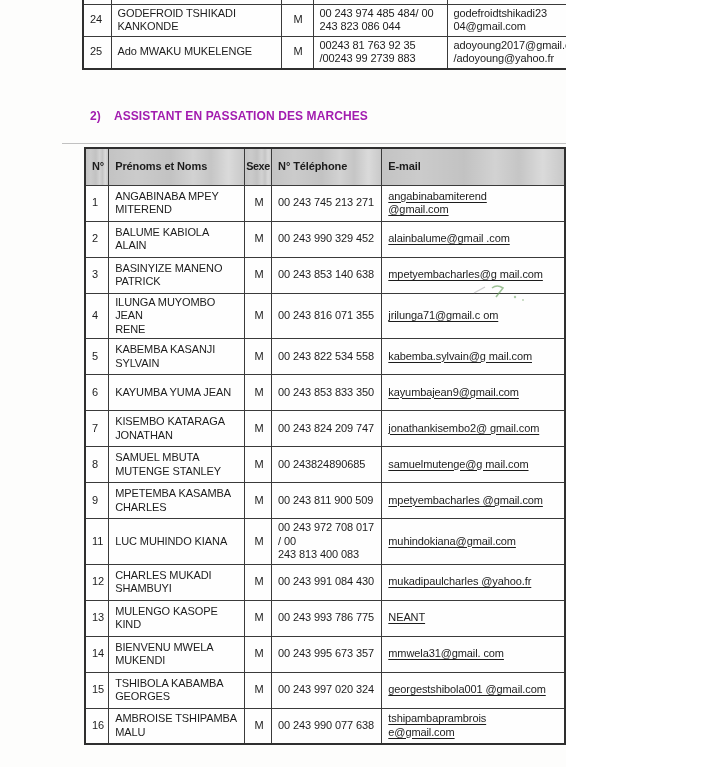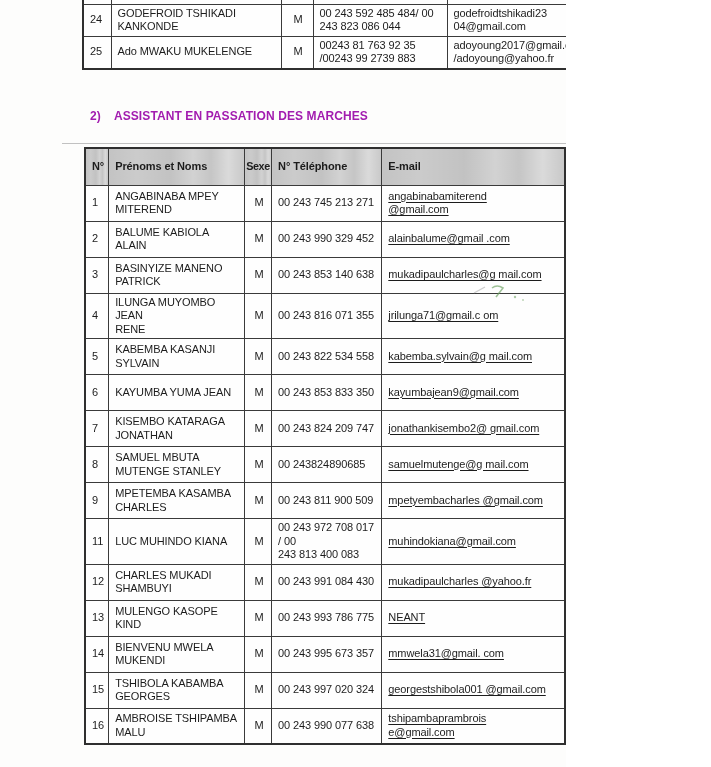--- a/index.html
+++ b/index.html
@@ -84,21 +84,21 @@
           <td></td>
           <td></td>
           <td></td>
           <td></td>
         </tr>
       <tr>
     <td class="cell-no">24</td>
     <td class="cell-name">GODEFROID TSHIKADI
 KANKONDE</td>
     <td class="cell-sex">M</td>
-    <td class="cell-phone">00 243 592 485 484/ 00
+    <td class="cell-phone">00 243 974 485 484/ 00
 243 823 086 044</td>
     <td class="cell-email">godefroidtshikadi23
 04@gmail.com</td>
   </tr>
           <tr>
     <td class="cell-no">25</td>
     <td class="cell-name">Ado MWAKU MUKELENGE</td>
     <td class="cell-sex">M</td>
     <td class="cell-phone">00243 81 763 92 35
 /00243 99 2739 883</td>
@@ -148,21 +148,21 @@
     <td class="cell-sex">M</td>
     <td class="cell-phone">00 243 990 329 452</td>
     <td class="cell-email u">alainbalume@gmail .com</td>
   </tr>
         <tr>
     <td class="cell-no">3</td>
     <td class="cell-name">BASINYIZE MANENO
 PATRICK</td>
     <td class="cell-sex">M</td>
     <td class="cell-phone">00 243 853 140 638</td>
-    <td class="cell-email u">mukadipaulcharles@g mail.com</td>
+    <td class="cell-email u">mpetyembacharles@g mail.com</td>
   </tr>
         <tr>
     <td class="cell-no">4</td>
     <td class="cell-name">ILUNGA MUYOMBO JEAN
 RENE</td>
     <td class="cell-sex">M</td>
     <td class="cell-phone">00 243 816 071 355</td>
     <td class="cell-email u">jrilunga71@gmail.c om</td>
   </tr>
         <tr>

